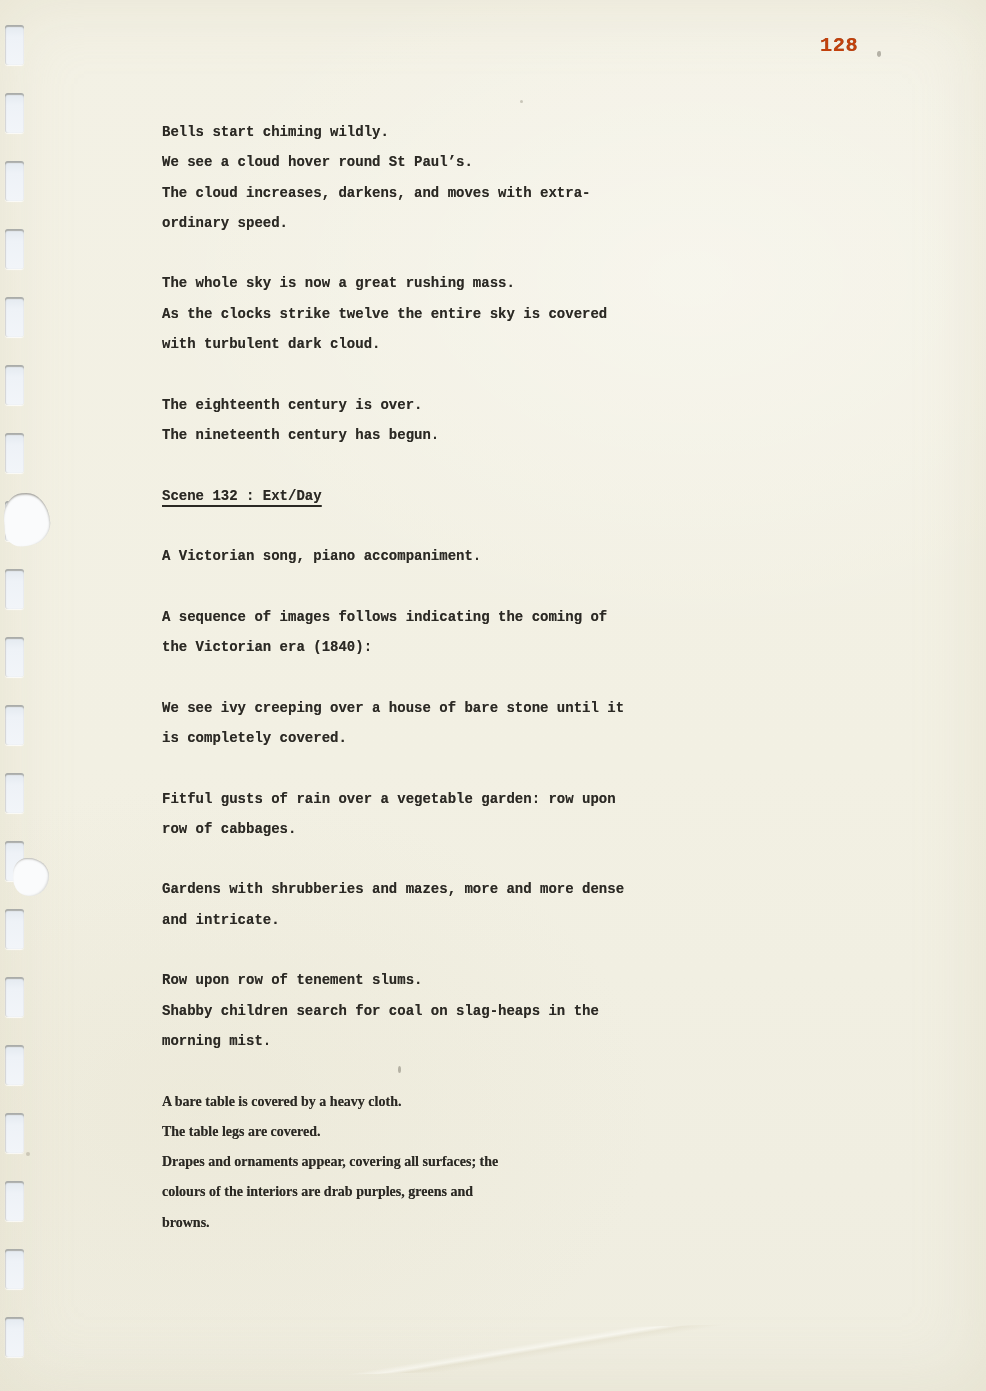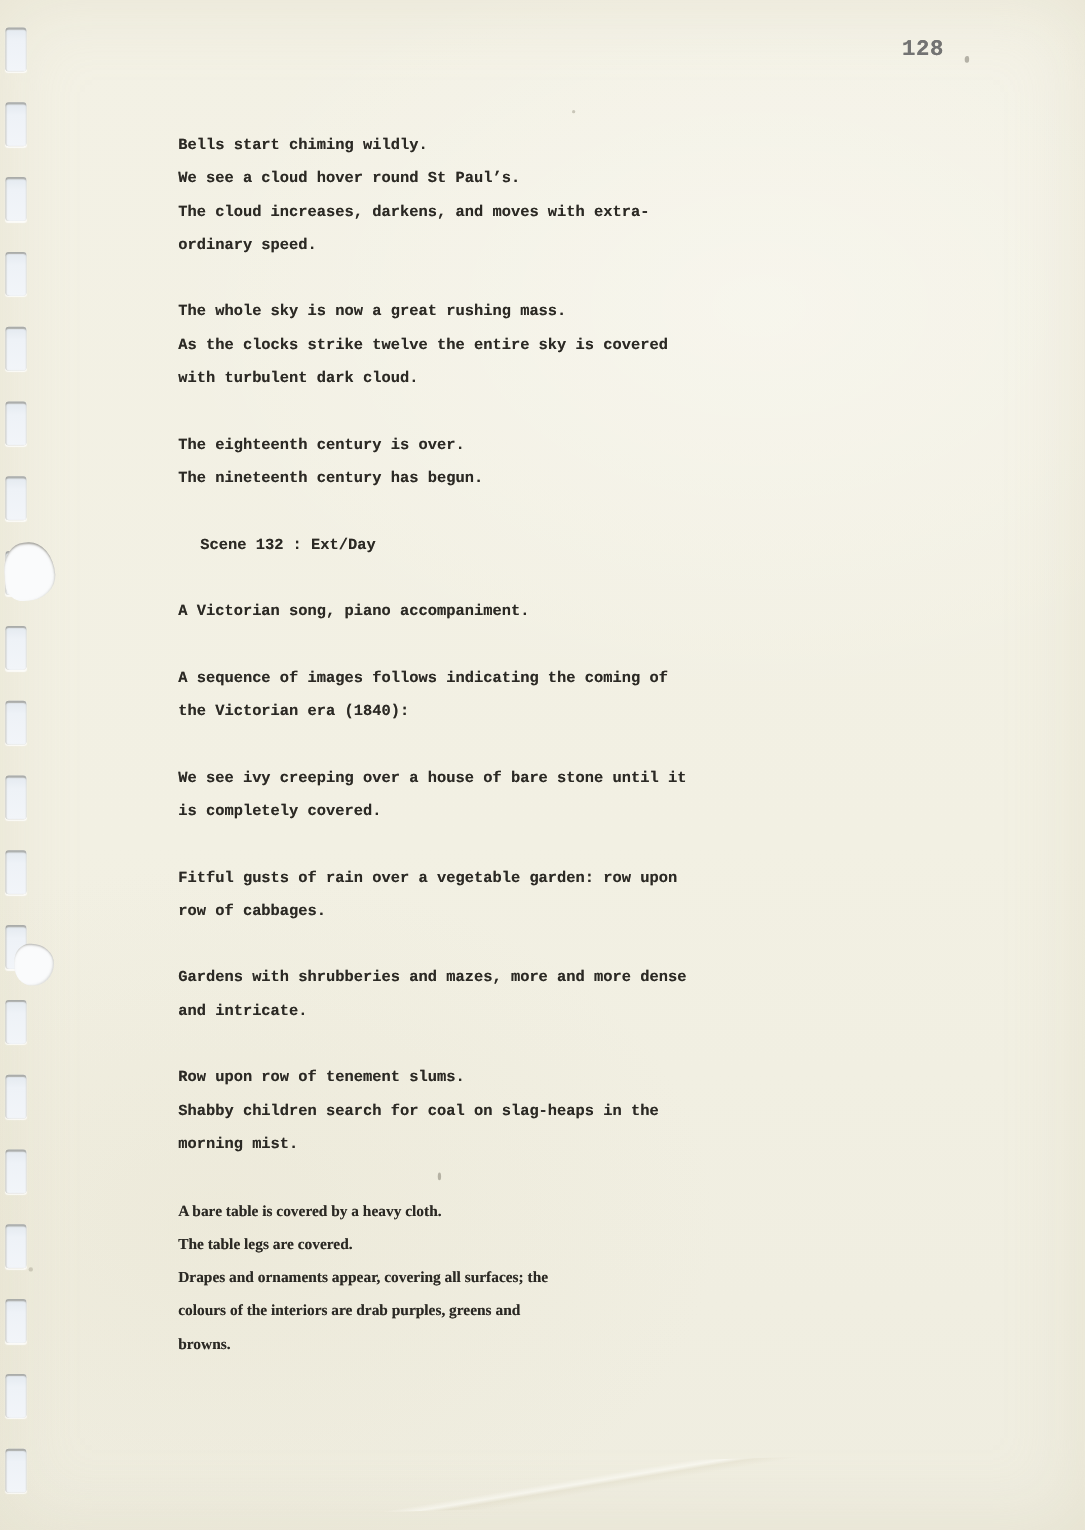--- a/index.html
+++ b/index.html
@@ -28,33 +28,33 @@
     line-height: 30.3px;
     font-weight: 700;
     color: #2b2924;
     white-space: pre;
     text-shadow: 0 0 0.5px rgba(43,41,36,0.55);
   }
   .block { margin: 0 0 30.3px 0; }
   .block:last-child { margin-bottom: 0; font-family: Liberation Serif, serif; }
   .line { height: 30.3px; }
   .scene-heading .line span {
+    text-decoration: underline;
     text-decoration-thickness: 2px;
     text-underline-offset: 5px;
-    margin-left: 20px;
   }
 
   .page-number {
     position: absolute;
     left: 820px;
     top: 31px;
     font-size: 20.3px;
     line-height: 30px;
     font-weight: 700;
-    color: #737373;
+    color: #c2410c;
     letter-spacing: 0.6px;
     text-shadow: 0 0 0.5px rgba(43,41,36,0.55);
   }
 
   
   .hole {
     position: absolute;
     left: 5px;
     width: 19px;
     height: 40px;

